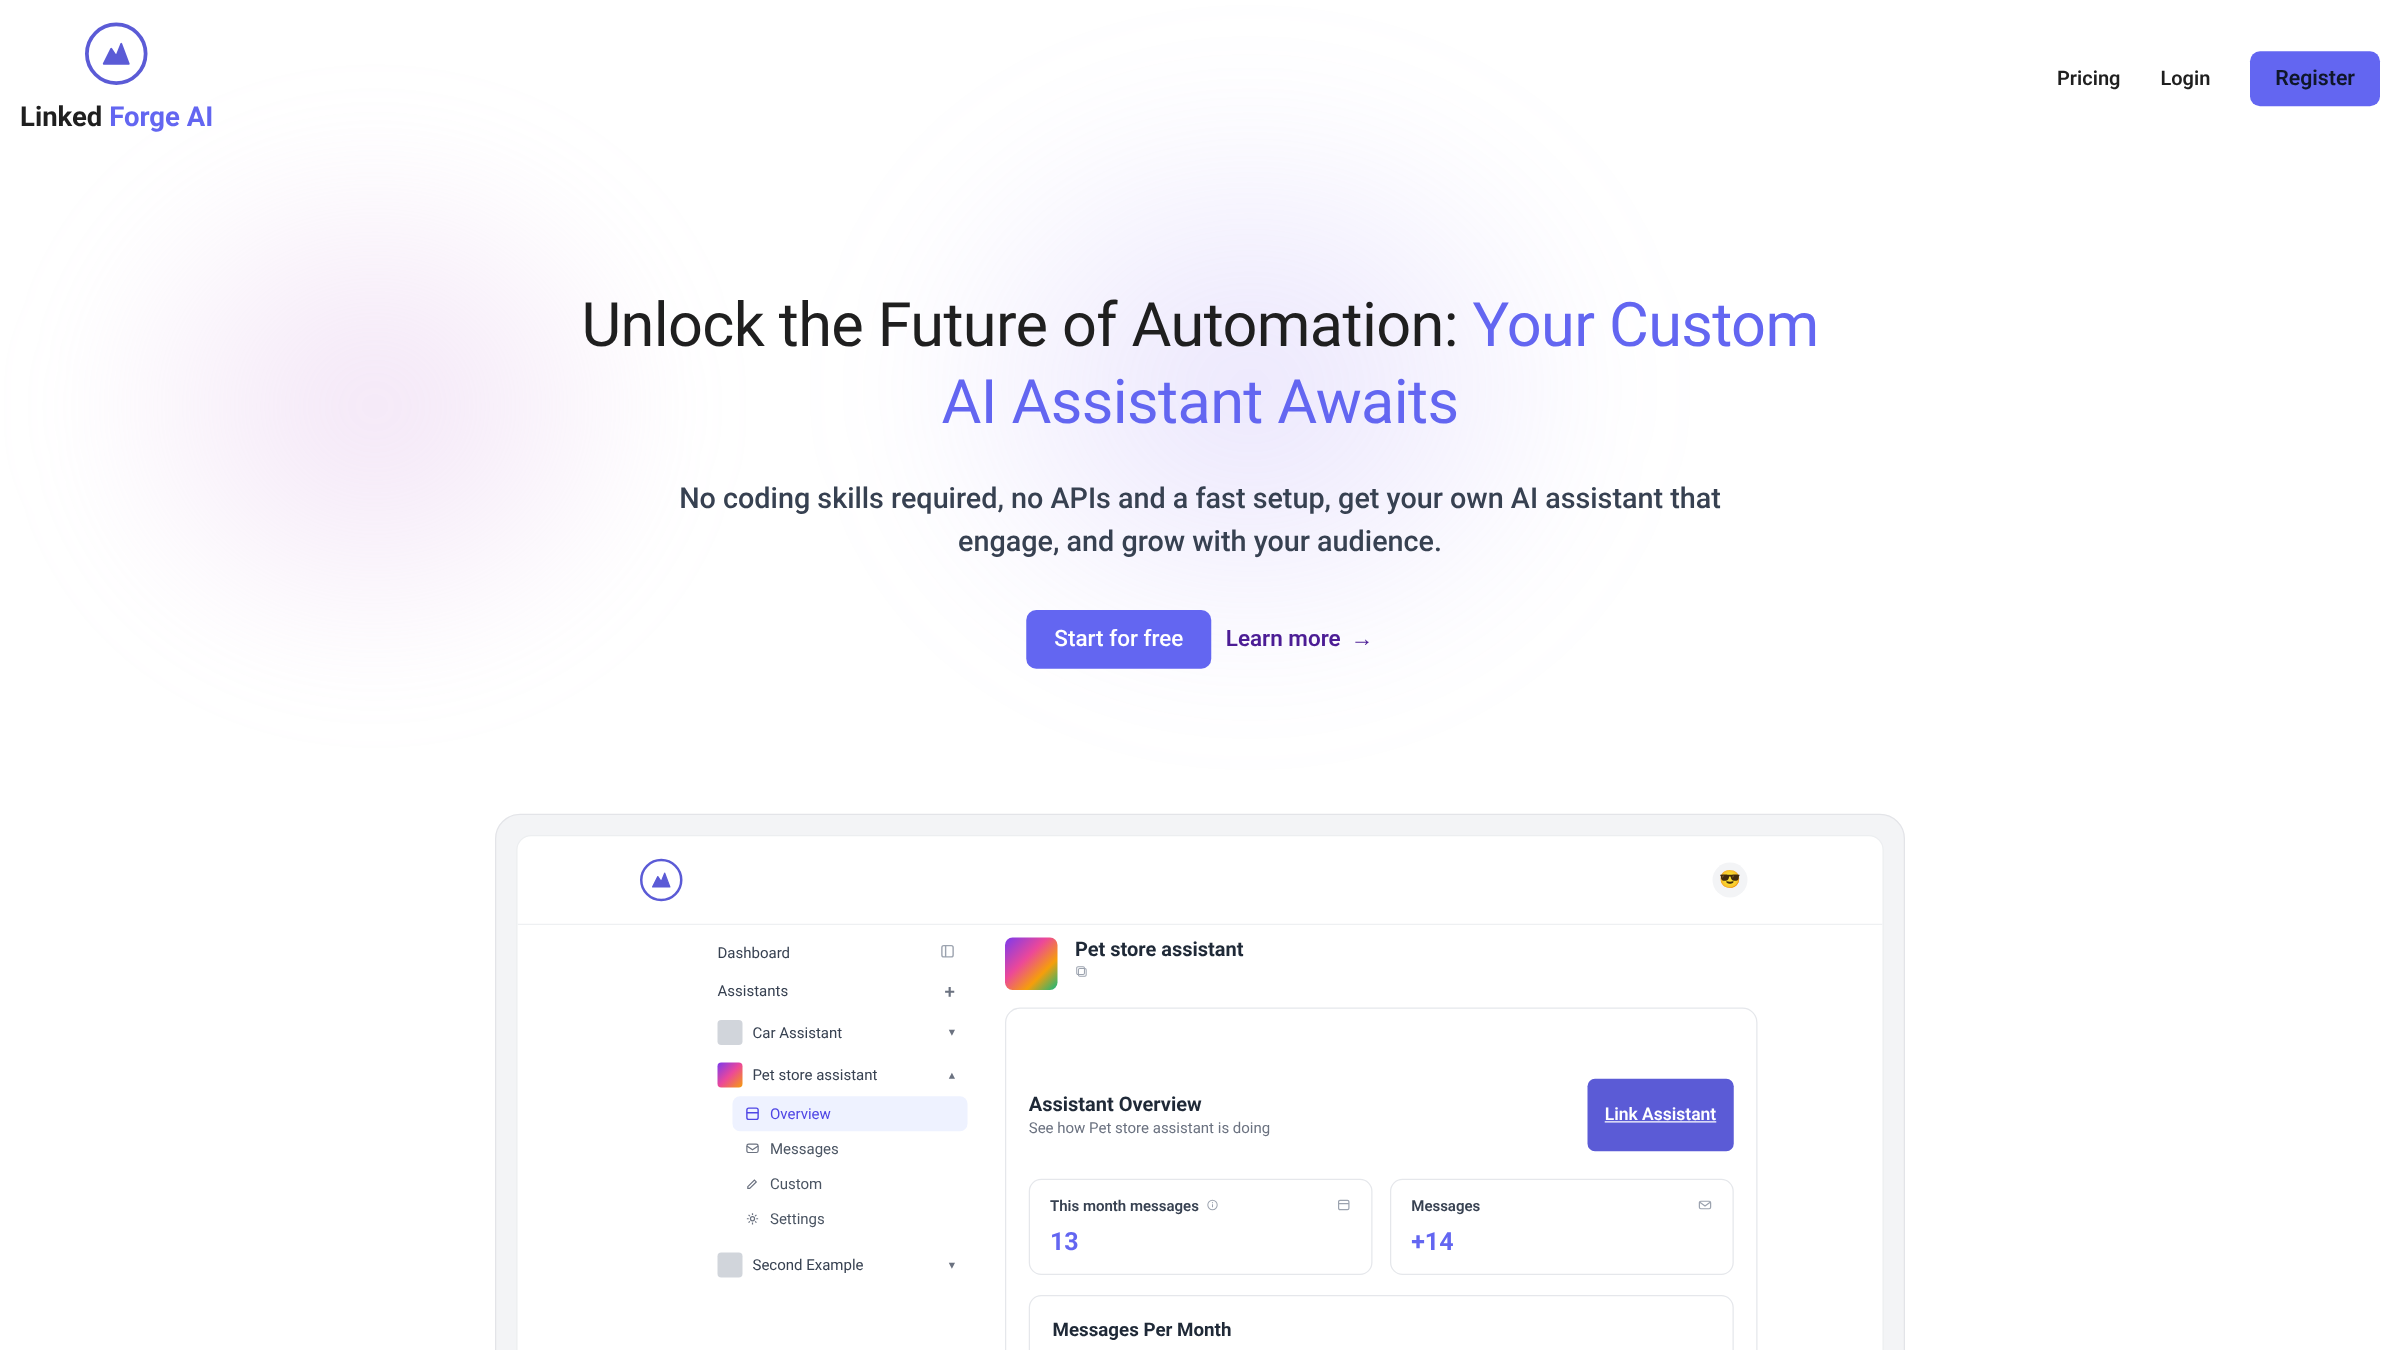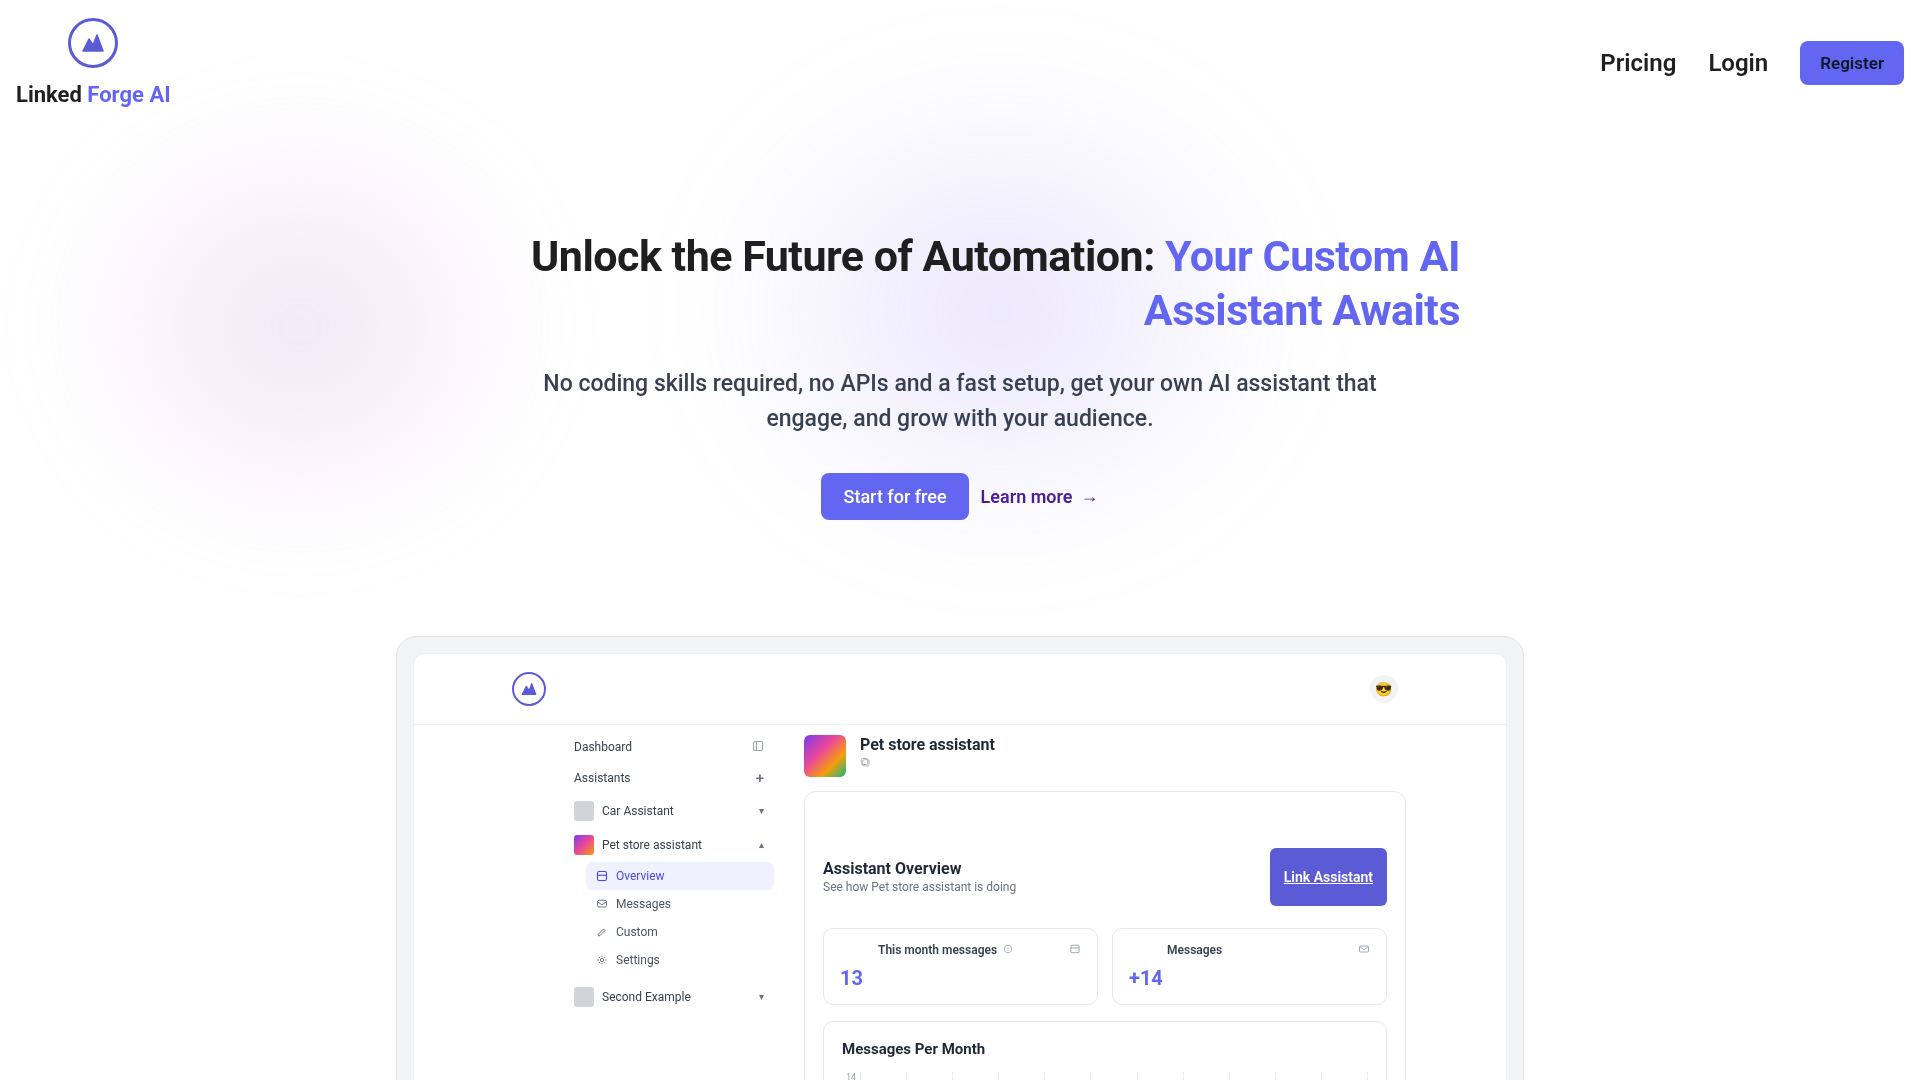--- a/index.html
+++ b/index.html
@@ -85,21 +85,21 @@
   color: #6366f1;
 }
 
 .nav-right {
   display: flex;
   align-items: center;
   gap: 32px;
 }
 
 .nav-link {
-  font-size: 24px;
+  font-size: 16px;
   font-weight: 600;
   color: #1f1f1f;
   cursor: pointer;
 }
 
 .btn-register {
   background: #6366f1;
   color: #0f172a;
   font-size: 17px;
   font-weight: 600;
@@ -111,26 +111,25 @@
 
 .hero {
   position: relative;
   z-index: 5;
   max-width: 1000px;
   margin: 105px auto 0;
   text-align: center;
 }
 
 .hero-title {
-  font-size: 43px;
-  font-weight: 700;
+  font-size: 49px;
+  font-weight: 400;
   line-height: 1.25;
   letter-spacing: -0.5px;
   color: #1f1f1f;
-  text-align: right;
 }
 
 .hero-title .highlight {
   color: #6366f1;
 }
 
 .hero-sub {
   margin: 28px auto 0;
   font-size: 23px;
   color: #374151;
@@ -408,21 +407,20 @@
   padding: 14px 16px;
 }
 
 .stat-head {
   display: flex;
   align-items: center;
   justify-content: space-between;
   font-size: 12px;
   color: #374151;
   font-weight: 600;
-  margin-left: 38px;
 }
 
 .stat-head-left {
   display: flex;
   align-items: center;
   gap: 6px;
 }
 
 .stat-head .mini-icon {
   color: #9ca3af;

